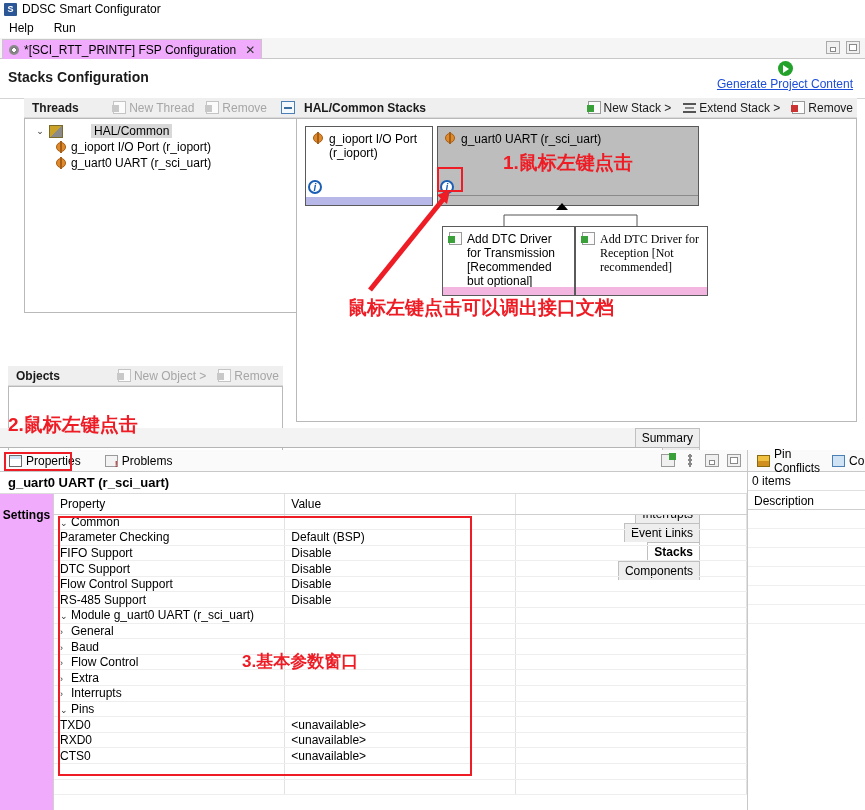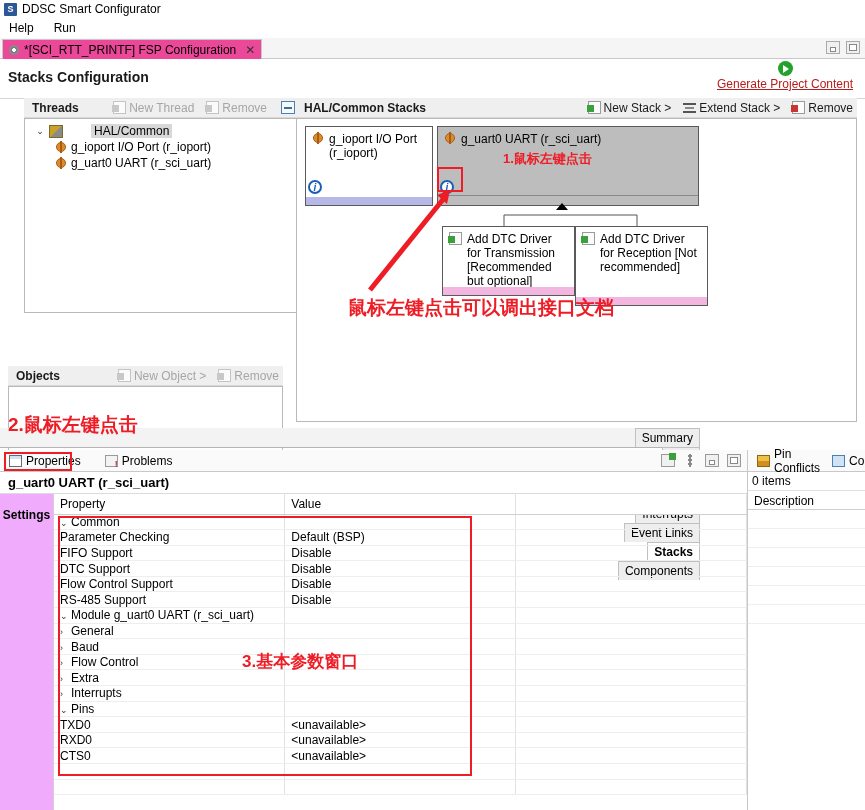--- a/index.html
+++ b/index.html
@@ -38,21 +38,21 @@
   
   .tabrow {
     height: 21px; position: relative;
     border-bottom: 1px solid #c8c8c8;
     background: #f5f5f5;
   }
   .etab {
     position: absolute; left: 2px; top: 1px;
     height: 20px; display: flex; align-items: center; gap: 4px;
     padding: 0 6px 0 5px;
-    background: #ec4899;
+    background: #f0abfc;
     border: 1px solid #c8c8c8; border-bottom: none;
     font-size: 12px;
   }
   .gear {
     width: 12px; height: 12px; flex: none;
     display: inline-block;
     background: radial-gradient(circle at 50% 50%, #fff 0 2px, #7a7a7a 2px 4px, transparent 4px);
     position: relative;
   }
   .gear::before {
@@ -96,21 +96,21 @@
     background: #22a22a; margin: 0 auto 1px;
     position: relative;
   }
   .play-icon::after {
     content: ""; position: absolute; left: 5px; top: 3.5px;
     border-left: 6px solid #fff;
     border-top: 4px solid transparent;
     border-bottom: 4px solid transparent;
   }
   .genlink-text {
-    color: #b91c1c; font-size: 12px; text-decoration: underline;
+    color: #1d4ed8; font-size: 12px; text-decoration: underline;
     cursor: pointer; white-space: nowrap;
   }
 
   
   .panel-head {
     height: 20px; display: flex; align-items: center;
     background: #efefef;
     border-bottom: 1px solid #d9d9d9;
     padding: 0 4px 0 8px;
     font-size: 12px; font-weight: bold; color: #1a1a1a;
@@ -523,21 +523,21 @@
           <div class="sb-title">
             <span class="ph-ico doc">
                 <span class="badge"></span>
               </span>
             <span>Add DTC Driver for Transmission [Recommended but optional]</span>
           </div>
         </div>
         <div class="sb-foot" style="background:#f3b6e0;"></div>
       </div>
 
-      <div class="stack-box" style="left:278px; top:107px; width:133px; height:80px;">
+      <div class="stack-box" style="left:278px; top:107px; width:133px; height:70px;font-family:Liberation Serif, serif;">
         <div class="sb-body">
           <div class="sb-title">
             <span class="ph-ico doc">
                 <span class="badge"></span>
               </span>
             <span>Add DTC Driver for Reception [Not recommended]</span>
           </div>
         </div>
         <div class="sb-foot" style="background:#f3b6e0;"></div>
       </div>
@@ -711,21 +711,21 @@
     <line x1="370" y1="290" x2="445" y2="197" stroke="#ee1c25" stroke-width="5"></line>
     <polygon points="450,190 437,195 447,204" fill="#ee1c25"></polygon>
   </svg>
 
   <div class="ann-box" style="left:437px; top:167px; width:26px; height:25px;"></div>
 
   <div class="ann-box" style="left:4px; top:452px; width:68px; height:19px;"></div>
 
   <div class="ann-box" style="left:58px; top:516px; width:414px; height:260px;"></div>
 
-  <div class="ann" style="left:503px; top:150px; font-size:13px;">1.鼠标左键点击</div>
+  <div class="ann" style="left:503px; top:150px; font-size:19px;">1.鼠标左键点击</div>
 
   <div class="ann" style="left:8px; top:412px; font-size:19px;">2.鼠标左键点击</div>
 
   <div class="ann" style="left:242px; top:650px; font-size:17px;">3.基本参数窗口</div>
 
   <div class="ann" style="left:348px; top:295px; font-size:19px;">鼠标左键点击可以调出接口文档</div>
 
 </div>
 
 </body></html>

